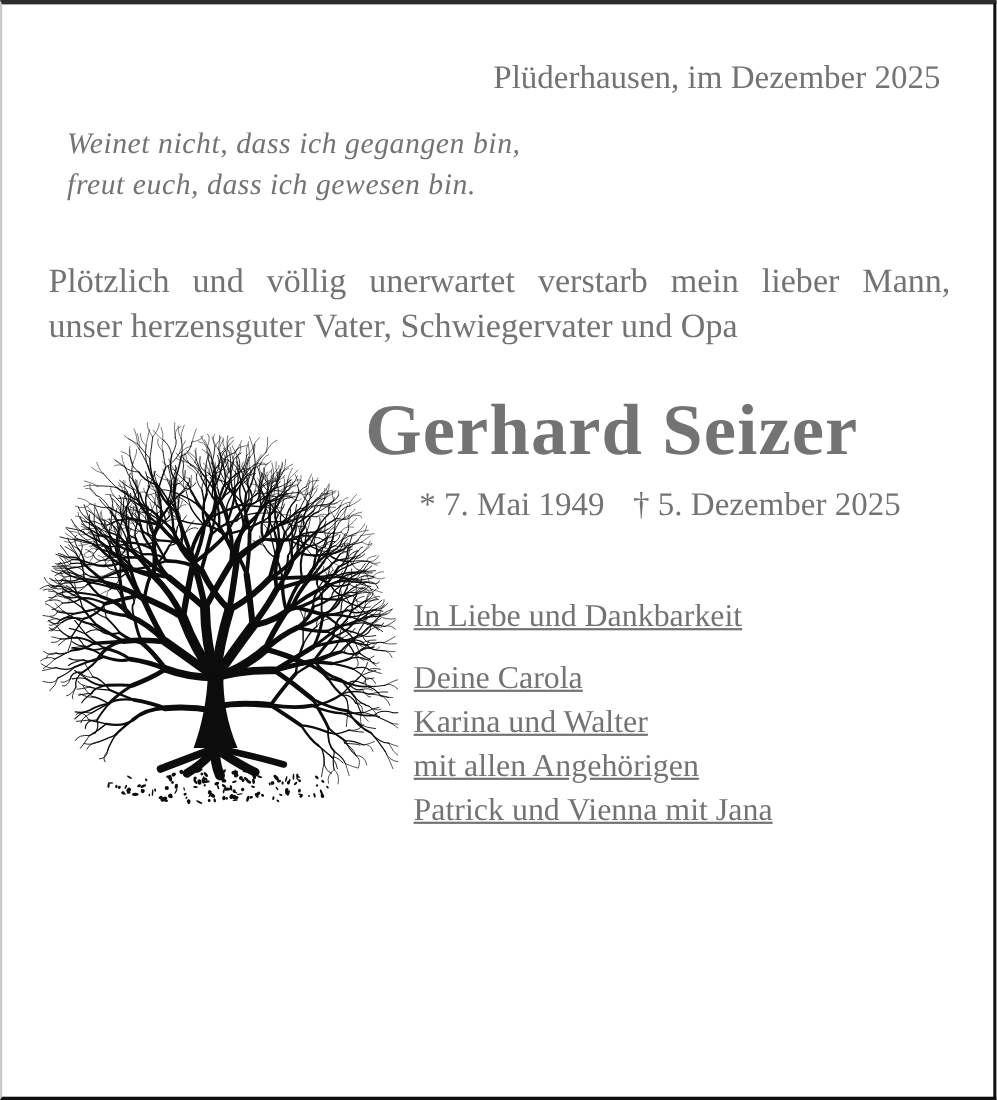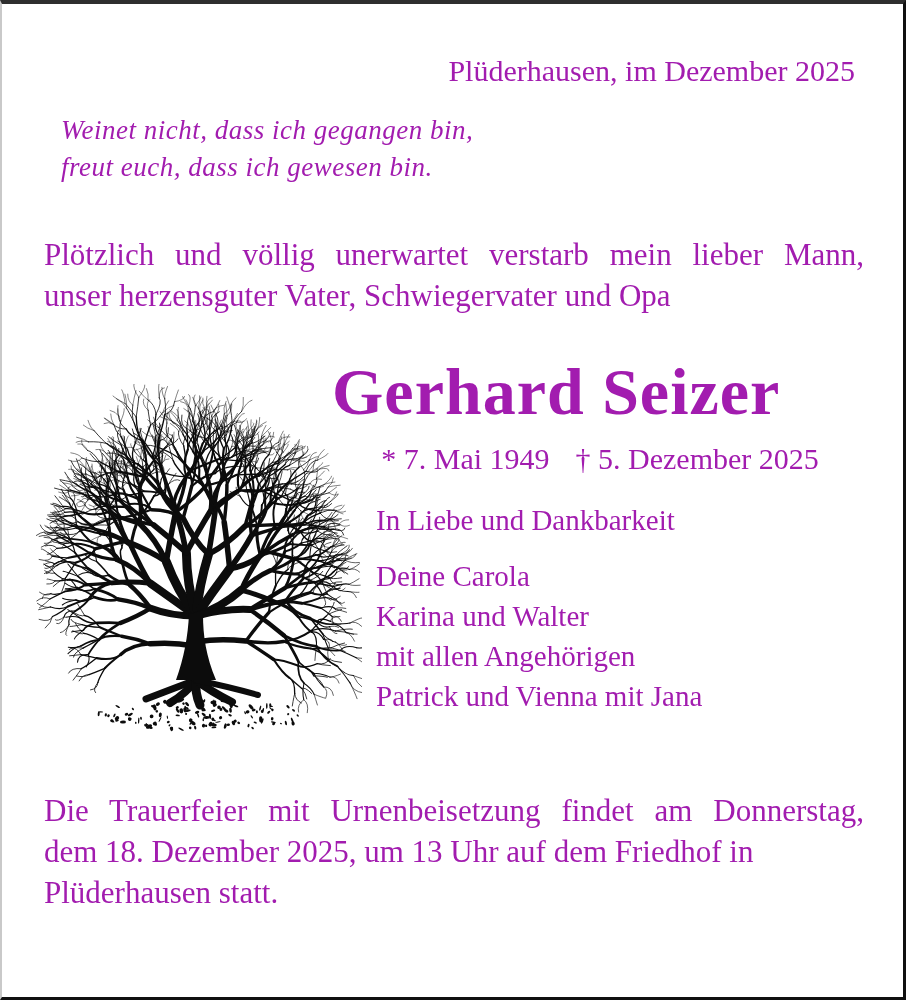--- a/index.html
+++ b/index.html
@@ -1,21 +1,21 @@
 <!DOCTYPE html>
 <html lang="de"><head>
 <meta charset="utf-8">
 <style>
   html,body { margin:0; padding:0; background:#ffffff; }
   .page {
     position:relative;
     width:906px; height:1000px;
     box-sizing:border-box;
     background:#ffffff;
-    color:#a21caf;
+    color:#737373;
     font-family:"Liberation Serif","DejaVu Serif",serif;
     border-top:4px solid #2e2e2e;
     border-left:2px solid #c9c9c9;
     border-right:3px solid #101010;
     border-bottom:3px solid #101010;
     overflow:hidden;
   }
   .dateline {
     position:absolute; top:50px; right:48px;
     font-size:30px; line-height:34px; white-space:nowrap;
@@ -40,21 +40,21 @@
   }
   .name {
     font-size:66px; line-height:72px; font-weight:bold;
     text-align:left; letter-spacing:1px; white-space:nowrap;
   }
   .dates {
     margin-top:14px; font-size:30px; line-height:34px;
     text-align:center; white-space:nowrap;
   }
   .dates .gap { display:inline-block; width:26px; }
-  .tribute { margin-top:24px; margin-left:44px; font-size:29px; }
+  .tribute { margin-top:64px; margin-left:44px; font-size:29px;text-decoration:underline; }
   .tribute-heading { line-height:40px; margin-bottom:16px; }
   .mourners div { line-height:40px; }
   .funeral {
     position:absolute; left:42px; top:786px; width:820px;
     font-size:31px; line-height:41px;
   }
   .footer {
     position:absolute; left:0; right:0; top:921px;
     text-align:center; font-size:23px; line-height:28px;
   }
@@ -1747,20 +1747,15 @@
       <div class="tribute-heading">In Liebe und Dankbarkeit</div>
       <div class="mourners">
         <div>Deine Carola</div>
         <div>Karina und Walter</div>
         <div>mit allen Angehörigen</div>
         <div>Patrick und Vienna mit Jana</div>
       </div>
     </div>
   </div>
 
-  <div class="funeral">
-    <div class="stretch">Die Trauerfeier mit Urnenbeisetzung findet am Donnerstag,</div>
-    <div>dem 18. Dezember 2025, um 13 Uhr auf dem Friedhof in</div>
-    <div>Plüderhausen statt.</div>
-  </div>
 
 
 </div>
 
 </body></html>

